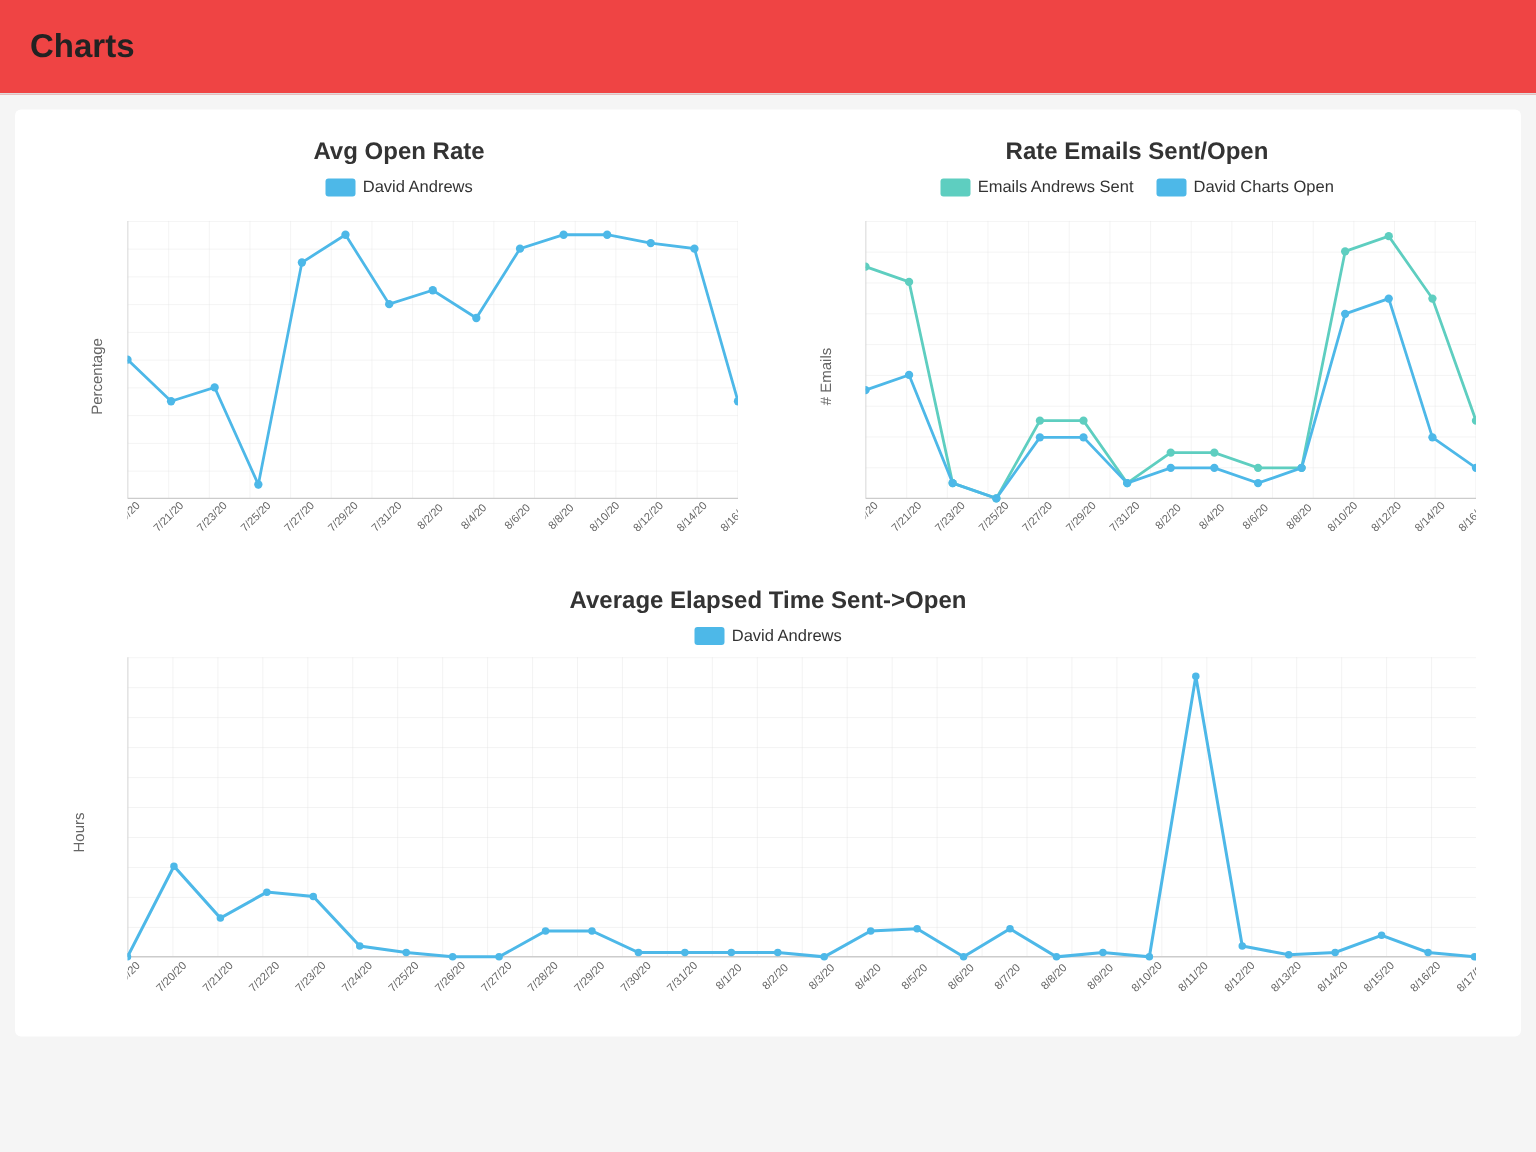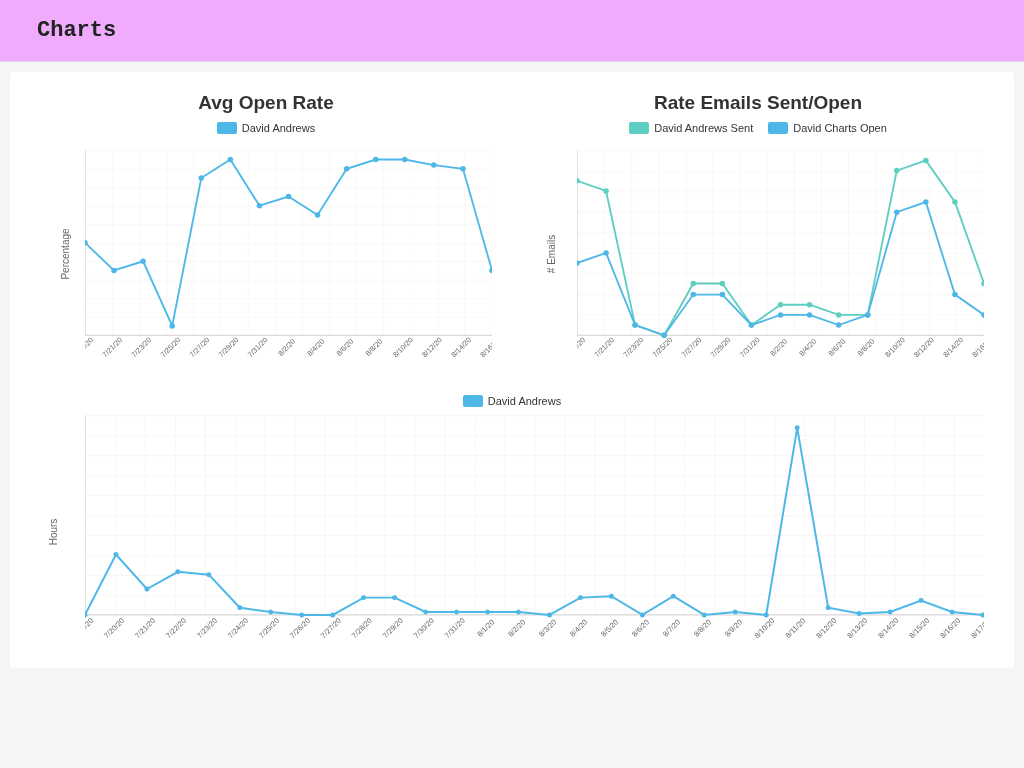--- a/index.html
+++ b/index.html
@@ -3,24 +3,23 @@
   <meta charset="utf-8">
   <style>
     * { box-sizing: border-box; margin: 0; padding: 0; }
     body {
       font-family: Arial, sans-serif;
       background: #f5f5f5;
       color: #333;
       font-size: 12px;
     }
     .header {
-      background: #f0abfc;
+      background: #ef4444;
       border-bottom: 1px solid #ddd;
-      padding: 18px 37px;
-      font-family: Liberation Mono, monospace;
+      padding: 18px 20px;
     }
     .header h1 {
       font-size: 22px;
       font-weight: bold;
       color: #222;
     }
     .content {
       padding: 20px;
       background: #fff;
       margin: 10px;
@@ -31,21 +30,21 @@
       gap: 20px;
       margin-bottom: 30px;
     }
     .chart-container {
       flex: 1;
       position: relative;
     }
     .chart-title {
       text-align: center;
       font-weight: bold;
-      font-size: 19px;
+      font-size: 16px;
       margin-bottom: 8px;
       color: #333;
     }
     .chart-legend {
       display: flex;
       justify-content: center;
       gap: 15px;
       margin-bottom: 8px;
       font-size: 11px;
       align-items: center;
@@ -163,21 +162,21 @@
           <text x="440" y="215" text-anchor="middle" font-size="8" fill="#666" transform="rotate(-45, 440, 215)">8/16/20</text>
         </svg>
       </div>
     </div>
 
     <div class="chart-container">
       <div class="chart-title">Rate Emails Sent/Open</div>
       <div class="chart-legend">
         <div class="legend-item">
           <span class="legend-color" style="background:#5ecec0;"></span>
-          <span>David Andrews Sent</span>
+          <span>Emails Andrews Sent</span>
         </div>
         <div class="legend-item">
           <span class="legend-color" style="background:#4db8e8;"></span>
           <span>David Charts Open</span>
         </div>
       </div>
       <div class="chart-wrapper">
         <span class="y-axis-label"># Emails</span>
         <svg width="100%" height="220" viewBox="0 0 440 220">
           <defs>
@@ -251,20 +250,21 @@
           <text x="345.7" y="215" text-anchor="middle" font-size="8" fill="#666" transform="rotate(-45, 345.7, 215)">8/10/20</text>
           <text x="377.1" y="215" text-anchor="middle" font-size="8" fill="#666" transform="rotate(-45, 377.1, 215)">8/12/20</text>
           <text x="408.6" y="215" text-anchor="middle" font-size="8" fill="#666" transform="rotate(-45, 408.6, 215)">8/14/20</text>
           <text x="440" y="215" text-anchor="middle" font-size="8" fill="#666" transform="rotate(-45, 440, 215)">8/16/20</text>
         </svg>
       </div>
     </div>
   </div>
 
   <div class="bottom-chart-container">
+    <div class="chart-title">Average Elapsed Time Sent-&gt;Open</div>
     <div class="chart-legend">
       <div class="legend-item">
         <span class="legend-color" style="background:#4db8e8;"></span>
         <span>David Andrews</span>
       </div>
     </div>
     <div class="chart-wrapper">
       <span class="y-axis-label">Hours</span>
       <svg width="100%" height="230" viewBox="0 0 900 230">
         <defs>

